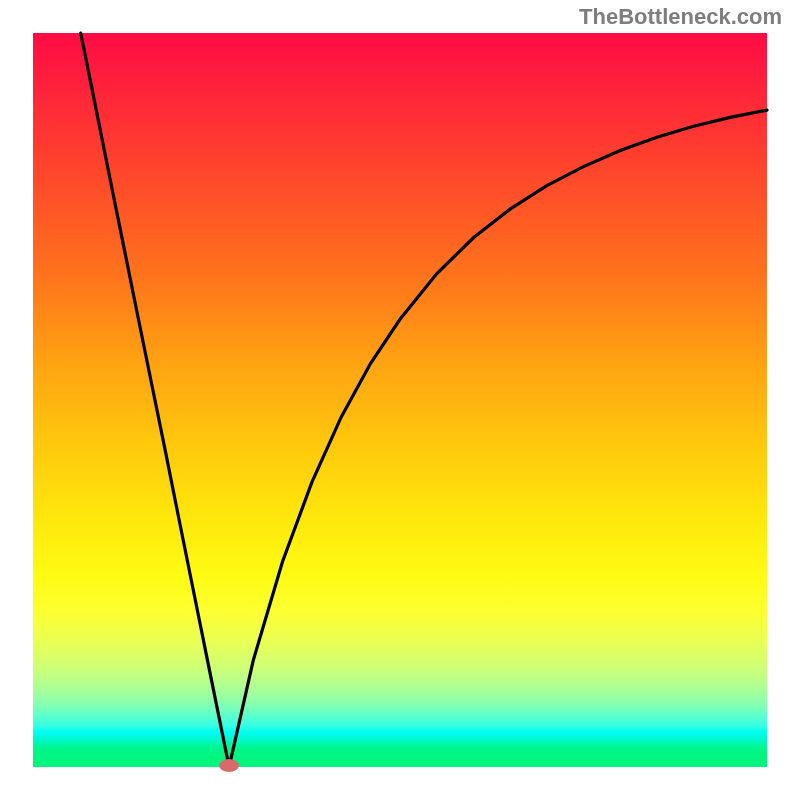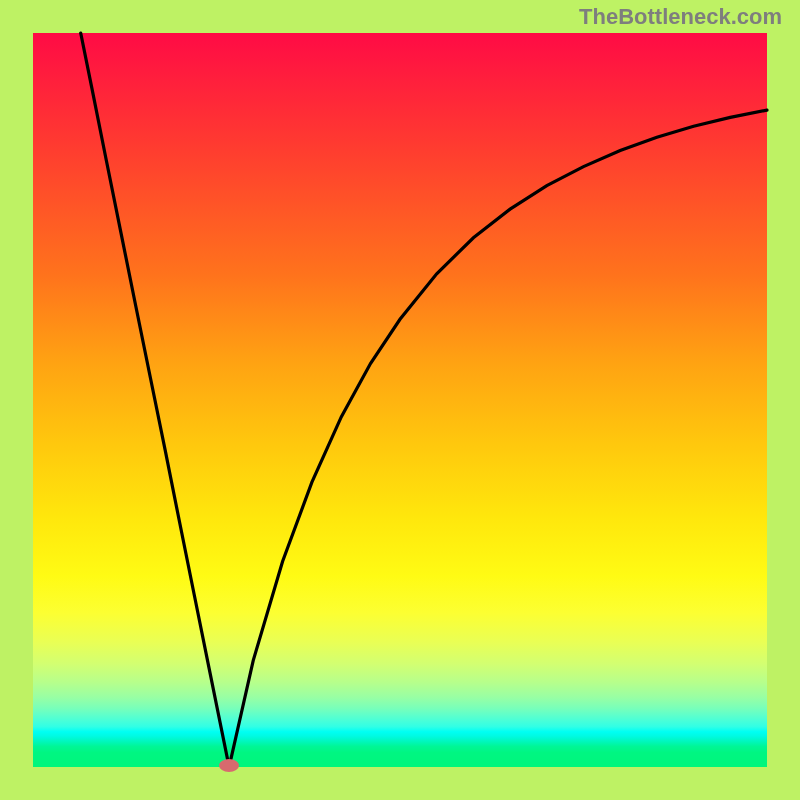--- a/index.html
+++ b/index.html
@@ -7,21 +7,21 @@
     padding: 0;
     width: 800px;
     height: 800px;
     background: #000000;
     overflow: hidden;
   }
   .frame {
     position: relative;
     width: 800px;
     height: 800px;
-    background: #bef264;
+    background: #ffffff;
   }
   .gradient {
     position: absolute;
     left: 33px;
     top: 33px;
     width: 734px;
     height: 734px;
     background: linear-gradient(
       to bottom,
       #ff0b45 0%,

